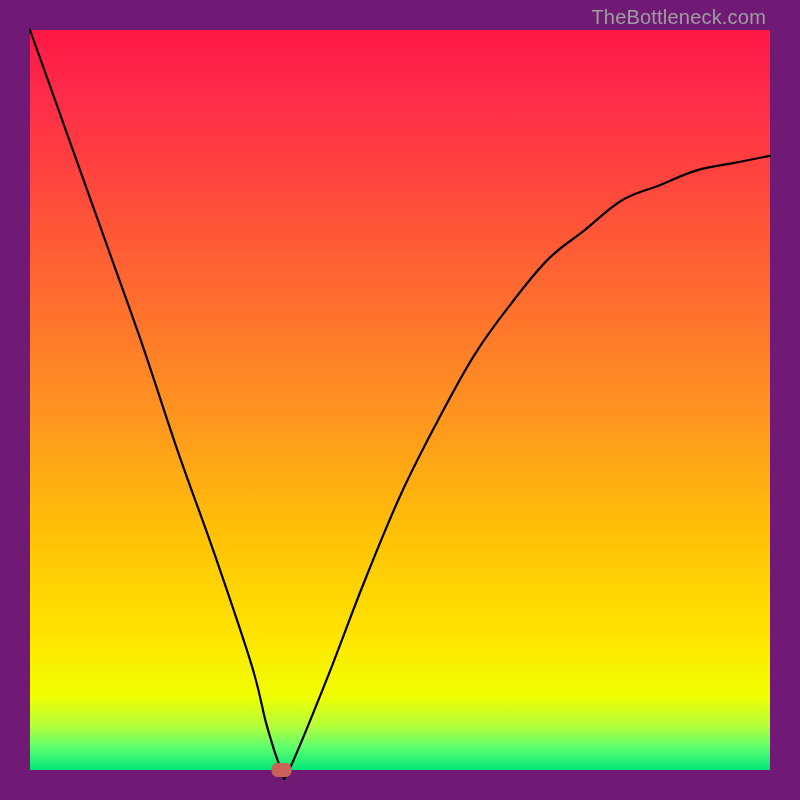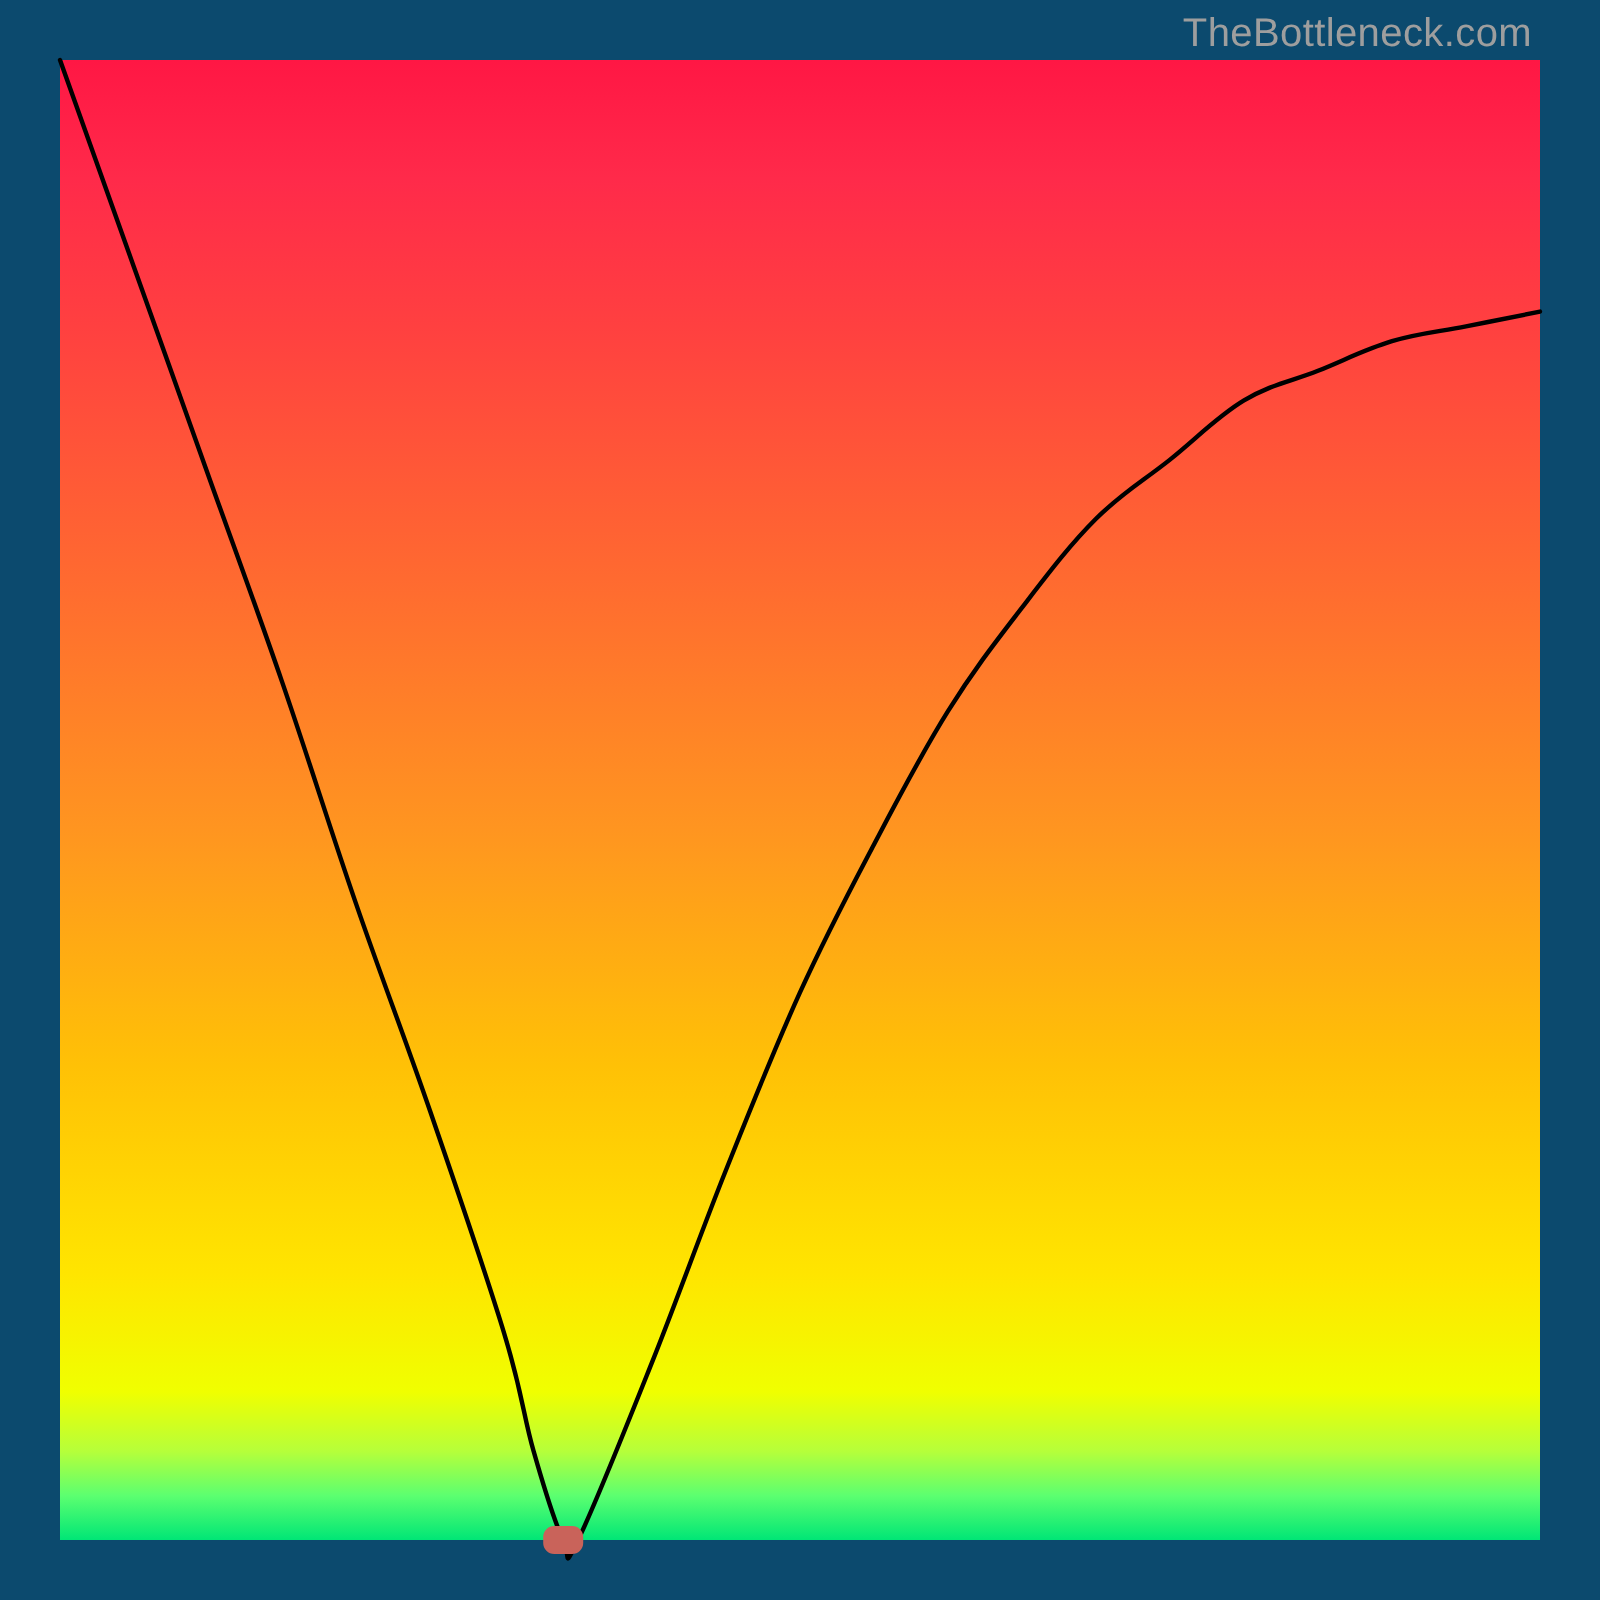--- a/index.html
+++ b/index.html
@@ -8,21 +8,21 @@
     width: 800px;
     height: 800px;
     overflow: hidden;
     background: #000;
     font-family: Arial, Helvetica, sans-serif;
   }
   .frame {
     position: relative;
     width: 800px;
     height: 800px;
-    background: #0c4a6e;
+    background: #701a75;
   }
   .plot-area {
     position: absolute;
     left: 30px;
     top: 30px;
     width: 740px;
     height: 740px;
     
     background: linear-gradient(
       to bottom,

